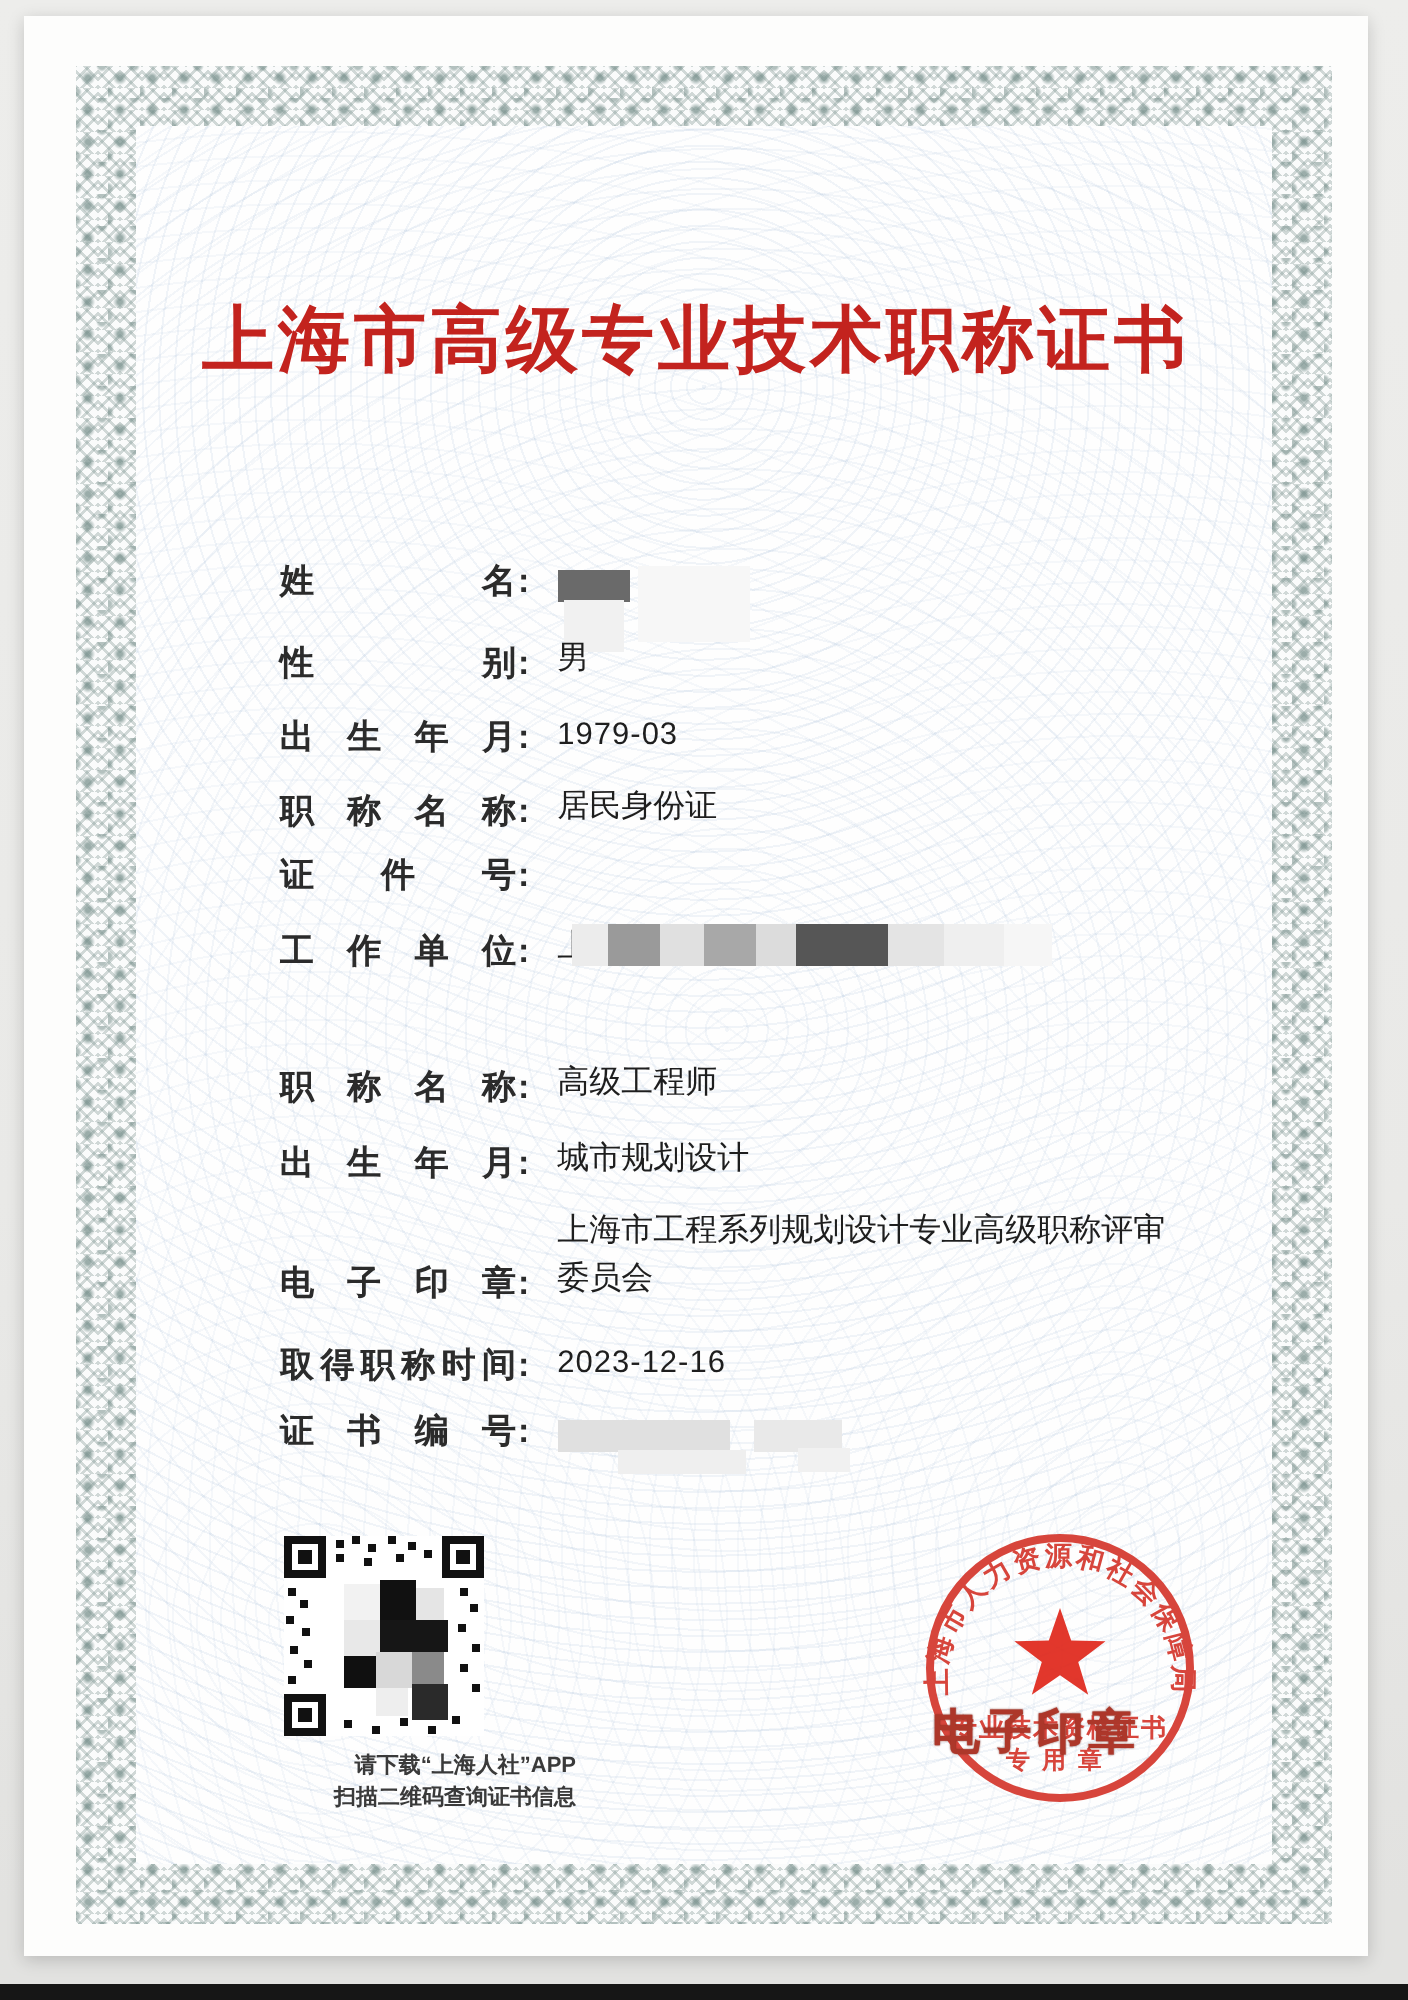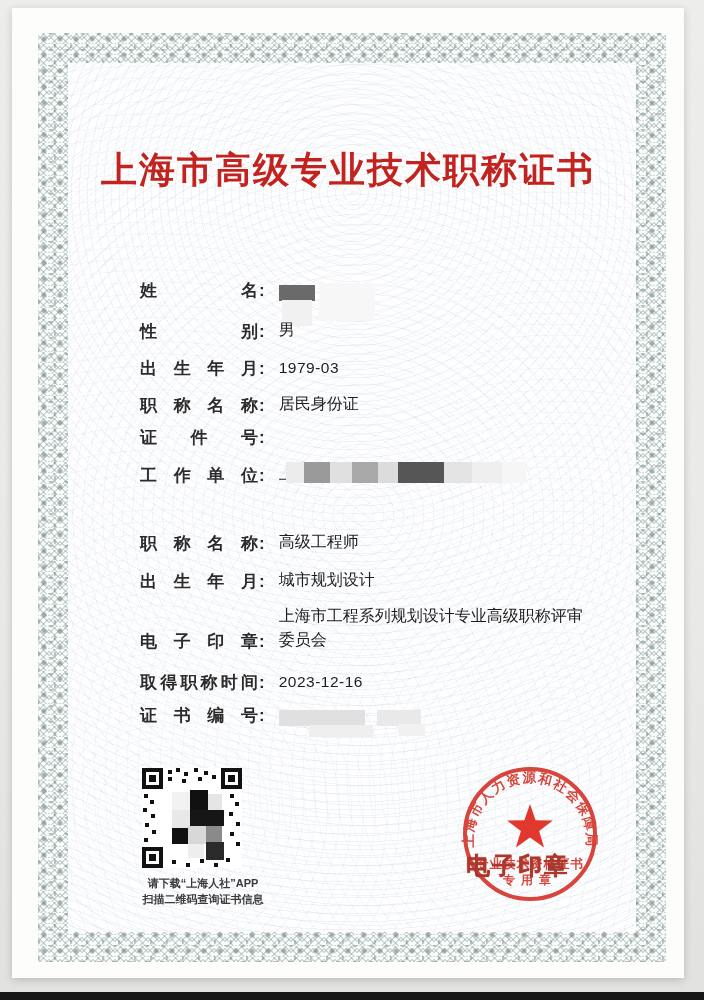--- a/index.html
+++ b/index.html
@@ -86,21 +86,21 @@
   
   .seal { position:absolute; left:448px; top:756px; width:140px; height:140px; opacity:.93; }
   .eseal {
     position:absolute; left:454px; top:842px; width:200px;
     font-size:24px; font-weight:bold; letter-spacing:2px; color:#ad372a;
     text-shadow:0 0 1px #7e2a1f;
   }
 
   .qr-caption {
     position:absolute; left:106px; top:868px; width:170px;
-    text-align:center; font-size:11px; font-weight:bold; color:#3a3a3a; line-height:1.45;
+    text-align:right; font-size:11px; font-weight:bold; color:#3a3a3a; line-height:1.45;
   }
 </style>
 </head>
 <body>
 
 <div class="stage">
   <div class="page">
     <div class="frame"></div>
     <div class="inner"></div>
 

